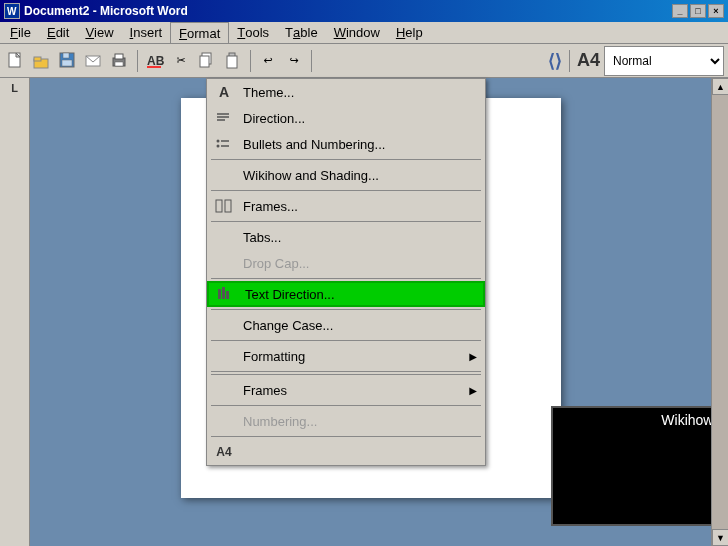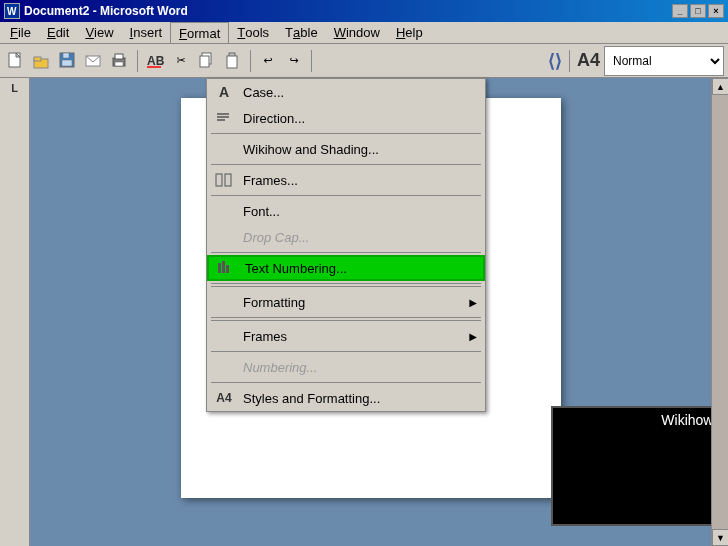--- a/index.html
+++ b/index.html
@@ -206,21 +206,20 @@
       height: 26px;
     }
     .dropdown-item.highlighted {
       background: #00cc00;
       color: black;
       border: 2px solid #00aa00;
     }
     .dropdown-item.disabled {
       color: #999;
       cursor: default;
-      font-style: italic;
     }
     .dropdown-separator {
       height: 1px;
       background: #888;
       margin: 2px 4px;
     }
     .item-icon {
       position: absolute;
       left: 6px;
       width: 22px;
@@ -380,34 +379,45 @@
     <div class="scroll-track"></div>
     <div class="scroll-btn">▼</div>
   </div>
 </div>
 
 <div class="dropdown-overlay">
   <div class="dropdown-menu">
 
     <div class="dropdown-item">
       <span class="item-icon" style="font-weight:bold;font-size:14px;color:#333;">A</span>
-      <span>Case...</span>
+      <span>Theme...</span>
     </div>
 
     <div class="dropdown-item">
       <span class="item-icon">
         <svg width="18" height="16">
             <line x1="2" y1="4" x2="14" y2="4" stroke="#555" stroke-width="1.5"></line>
             <line x1="2" y1="7" x2="14" y2="7" stroke="#555" stroke-width="1.5"></line>
             <line x1="2" y1="10" x2="10" y2="10" stroke="#555" stroke-width="1.5"></line>
           </svg>
       </span>
       <span>Direction...</span>
     </div>
 
+    <div class="dropdown-item">
+      <span class="item-icon">
+        <svg width="18" height="16">
+            <circle cx="3" cy="5" r="1.5" fill="#555"></circle>
+            <line x1="6" y1="5" x2="14" y2="5" stroke="#555" stroke-width="1.5"></line>
+            <circle cx="3" cy="10" r="1.5" fill="#555"></circle>
+            <line x1="6" y1="10" x2="14" y2="10" stroke="#555" stroke-width="1.5"></line>
+          </svg>
+      </span>
+      <span>Bullets and Numbering...</span>
+    </div>
 
     <div class="dropdown-separator"></div>
 
     <div class="dropdown-item">
       <span>Wikihow and Shading...</span>
     </div>
 
     <div class="dropdown-separator"></div>
 
     <div class="dropdown-item">
@@ -416,43 +426,46 @@
             <rect x="1" y="2" width="6" height="12" fill="none" stroke="#555" stroke-width="1"></rect>
             <rect x="10" y="2" width="6" height="12" fill="none" stroke="#555" stroke-width="1"></rect>
           </svg>
       </span>
       <span>Frames...</span>
     </div>
 
     <div class="dropdown-separator"></div>
 
     <div class="dropdown-item">
-      <span>Font...</span>
+      <span>Tabs...</span>
     </div>
 
     <div class="dropdown-item disabled">
       <span>Drop Cap...</span>
     </div>
 
     <div class="dropdown-separator"></div>
 
     <div class="dropdown-item highlighted">
       <span class="item-icon">
         <svg width="20" height="18">
 
           <rect x="2" y="4" width="3" height="10" fill="#555"></rect>
           <rect x="6" y="2" width="3" height="12" fill="#555"></rect>
           <rect x="10" y="6" width="3" height="8" fill="#555"></rect>
         </svg>
       </span>
-      <span>Text Numbering...</span>
-    </div>
-
-    <div class="dropdown-separator"></div>
-
+      <span>Text Direction...</span>
+    </div>
+
+    <div class="dropdown-separator"></div>
+
+    <div class="dropdown-item">
+      <span>Change Case...</span>
+    </div>
 
     <div class="dropdown-separator"></div>
 
     <div class="dropdown-item">
       <span>Formatting</span>
       <span class="item-arrow">▶</span>
     </div>
 
     <div class="dropdown-separator"></div>
 
@@ -467,17 +480,16 @@
     <div class="dropdown-separator"></div>
 
     <div class="dropdown-item disabled">
       <span>Numbering...</span>
     </div>
 
     <div class="dropdown-separator"></div>
 
     <div class="dropdown-item">
       <span class="item-icon" style="font-weight:bold;font-size:12px;color:#333;">A4</span>
-      <span>Styles and Formatting...</span>
     </div>
 
   </div>
 </div>
 
 </body></html>

